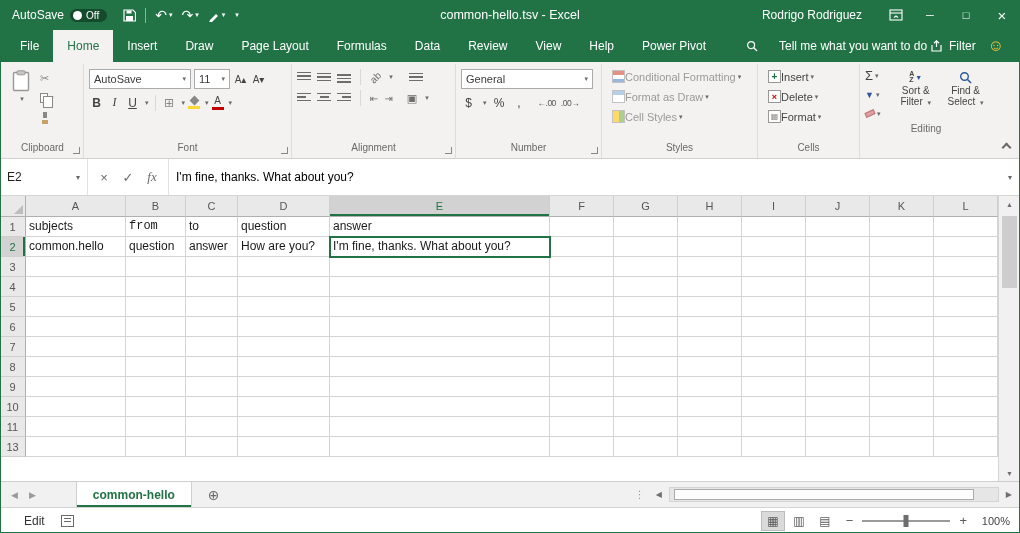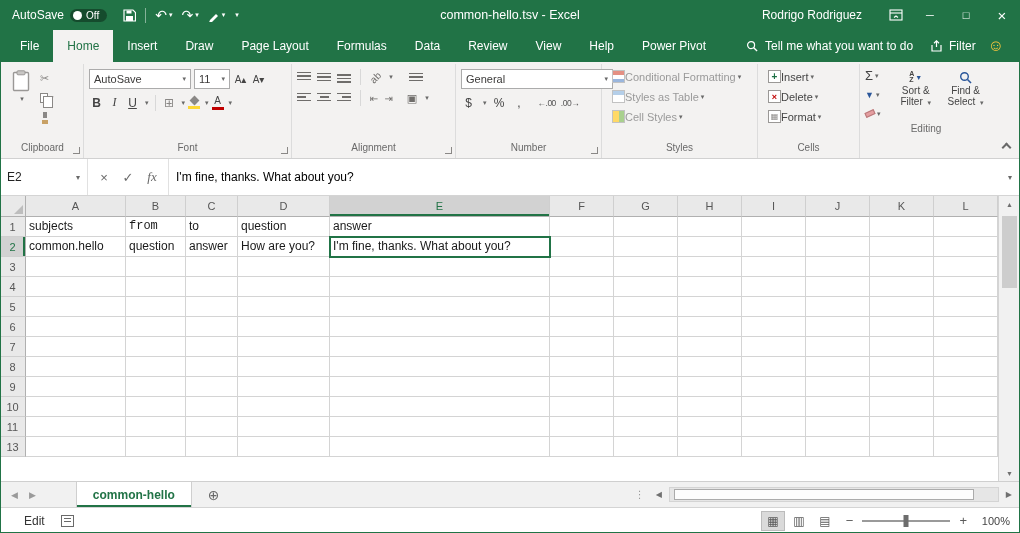--- a/index.html
+++ b/index.html
@@ -23,21 +23,21 @@
   .user{font-size:12px;margin-right:18px}
   .rdo{width:32px;display:flex;align-items:center;justify-content:center}
   .wbtn{width:36px;height:100%;display:flex;align-items:center;justify-content:center;font-size:11px;color:#fff}
   .wbtn.close{font-size:15px}
 
   
   .tabrow{top:30px;height:32px;background:#217346;color:#fff;display:flex;align-items:stretch;
     font-size:12px;padding-left:6px}
   .rtab{display:flex;align-items:center;padding:0 14px;white-space:nowrap}
   .rtab.active{background:#f3f2f1;color:#217346}
-  .tellme{display:flex;align-items:center;gap:7px;margin-left:26px;white-space:nowrap}
+  .tellme{display:flex;align-items:center;gap:21px;margin-left:26px;white-space:nowrap}
   .spacer{flex:1}
   .sharebox{display:flex;align-items:center;gap:6px;margin-right:12px;white-space:nowrap}
   .smiley{display:flex;align-items:center;margin-right:16px;color:#ffc83d;font-size:16px}
 
   
   .ribbon{top:62px;height:97px;background:#f3f2f1;border-bottom:1px solid #d1d1d1;display:flex;
     padding:2px 0 0 2px}
   .rgroup{position:relative;border-right:1px solid #dcdcdc;display:flex;flex-direction:column;flex:none}
   .rg-body{flex:1;display:flex;gap:5px;padding:4px 5px 0}
   .rg-body.col{flex-direction:column;gap:5px;padding-top:5px}
@@ -365,21 +365,21 @@
         <span class="arrico">⇥</span>
         <span class="mergeico" style="margin-left:8px">▣</span>
         <span class="dd">▾</span>
       </div>
     </div>
     <div class="rg-label"><span>Alignment</span><span class="launcher"></span></div>
   </div>
 
   <div class="rgroup" style="width:146px">
     <div class="rg-body col">
-      <div class="combo" style="width:152px">
+      <div class="combo" style="width:132px">
           <span>General</span>
           <span class="dd">▾</span>
         </div>
       <div class="frow" style="gap:5px">
         <span class="tbtn">$</span>
         <span class="dd">▾</span>
         <span class="tbtn">%</span>
         <span class="tbtn">,</span>
         <span class="decbtn" style="margin-left:6px">←.00</span>
         <span class="decbtn">.00→</span>
@@ -390,21 +390,21 @@
 
   <div class="rgroup" style="width:156px">
     <div class="rg-body col" style="gap:1px;padding-top:3px">
       <div class="stylerow">
         <span class="icn-cf"></span>
         <span>Conditional Formatting</span>
         <span class="dd">▾</span>
       </div>
       <div class="stylerow">
         <span class="icn-ft"></span>
-        <span>Styles as Table</span>
+        <span>Format as Draw</span>
         <span class="dd">▾</span>
       </div>
       <div class="stylerow">
         <span class="icn-cs"></span>
         <span>Cell Styles</span>
         <span class="dd">▾</span>
       </div>
     </div>
     <div class="rg-label"><span>Styles</span></div>
   </div>

